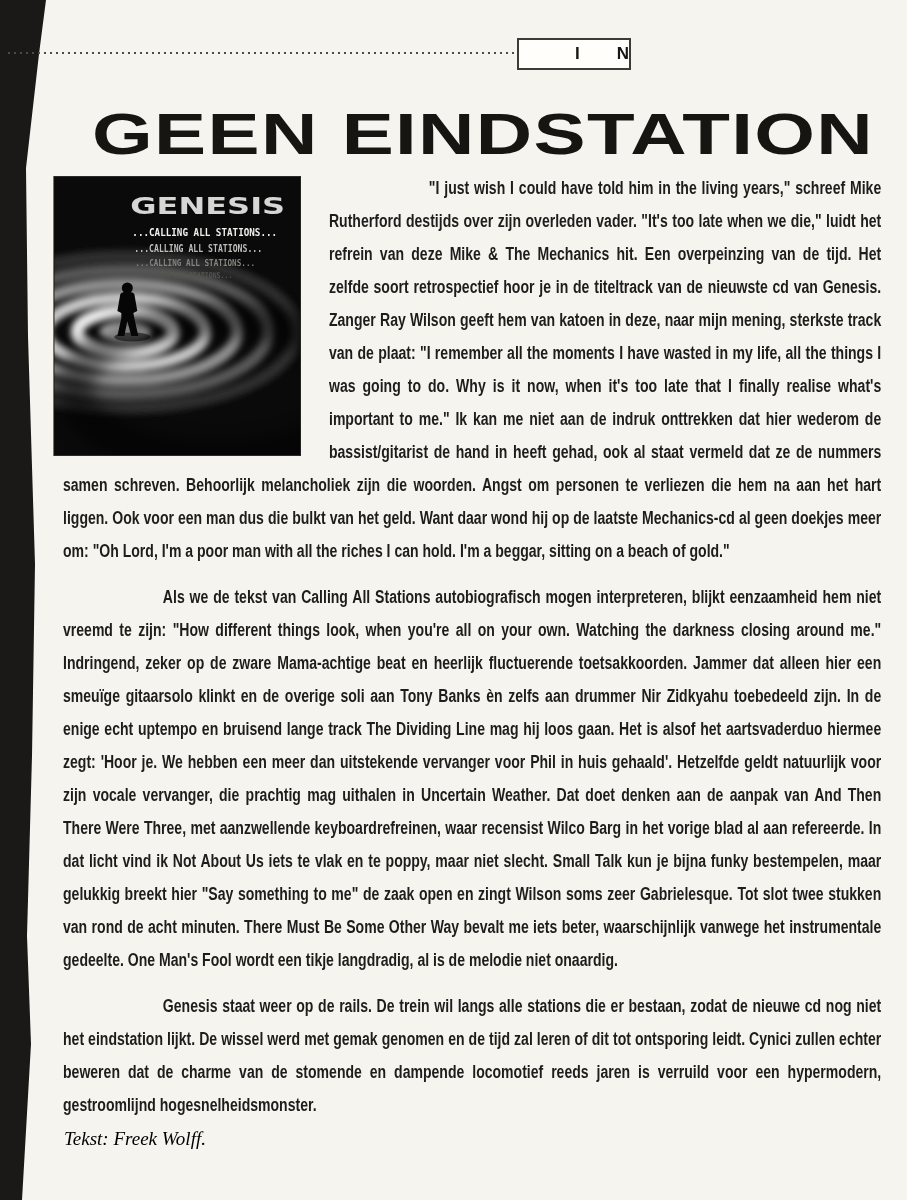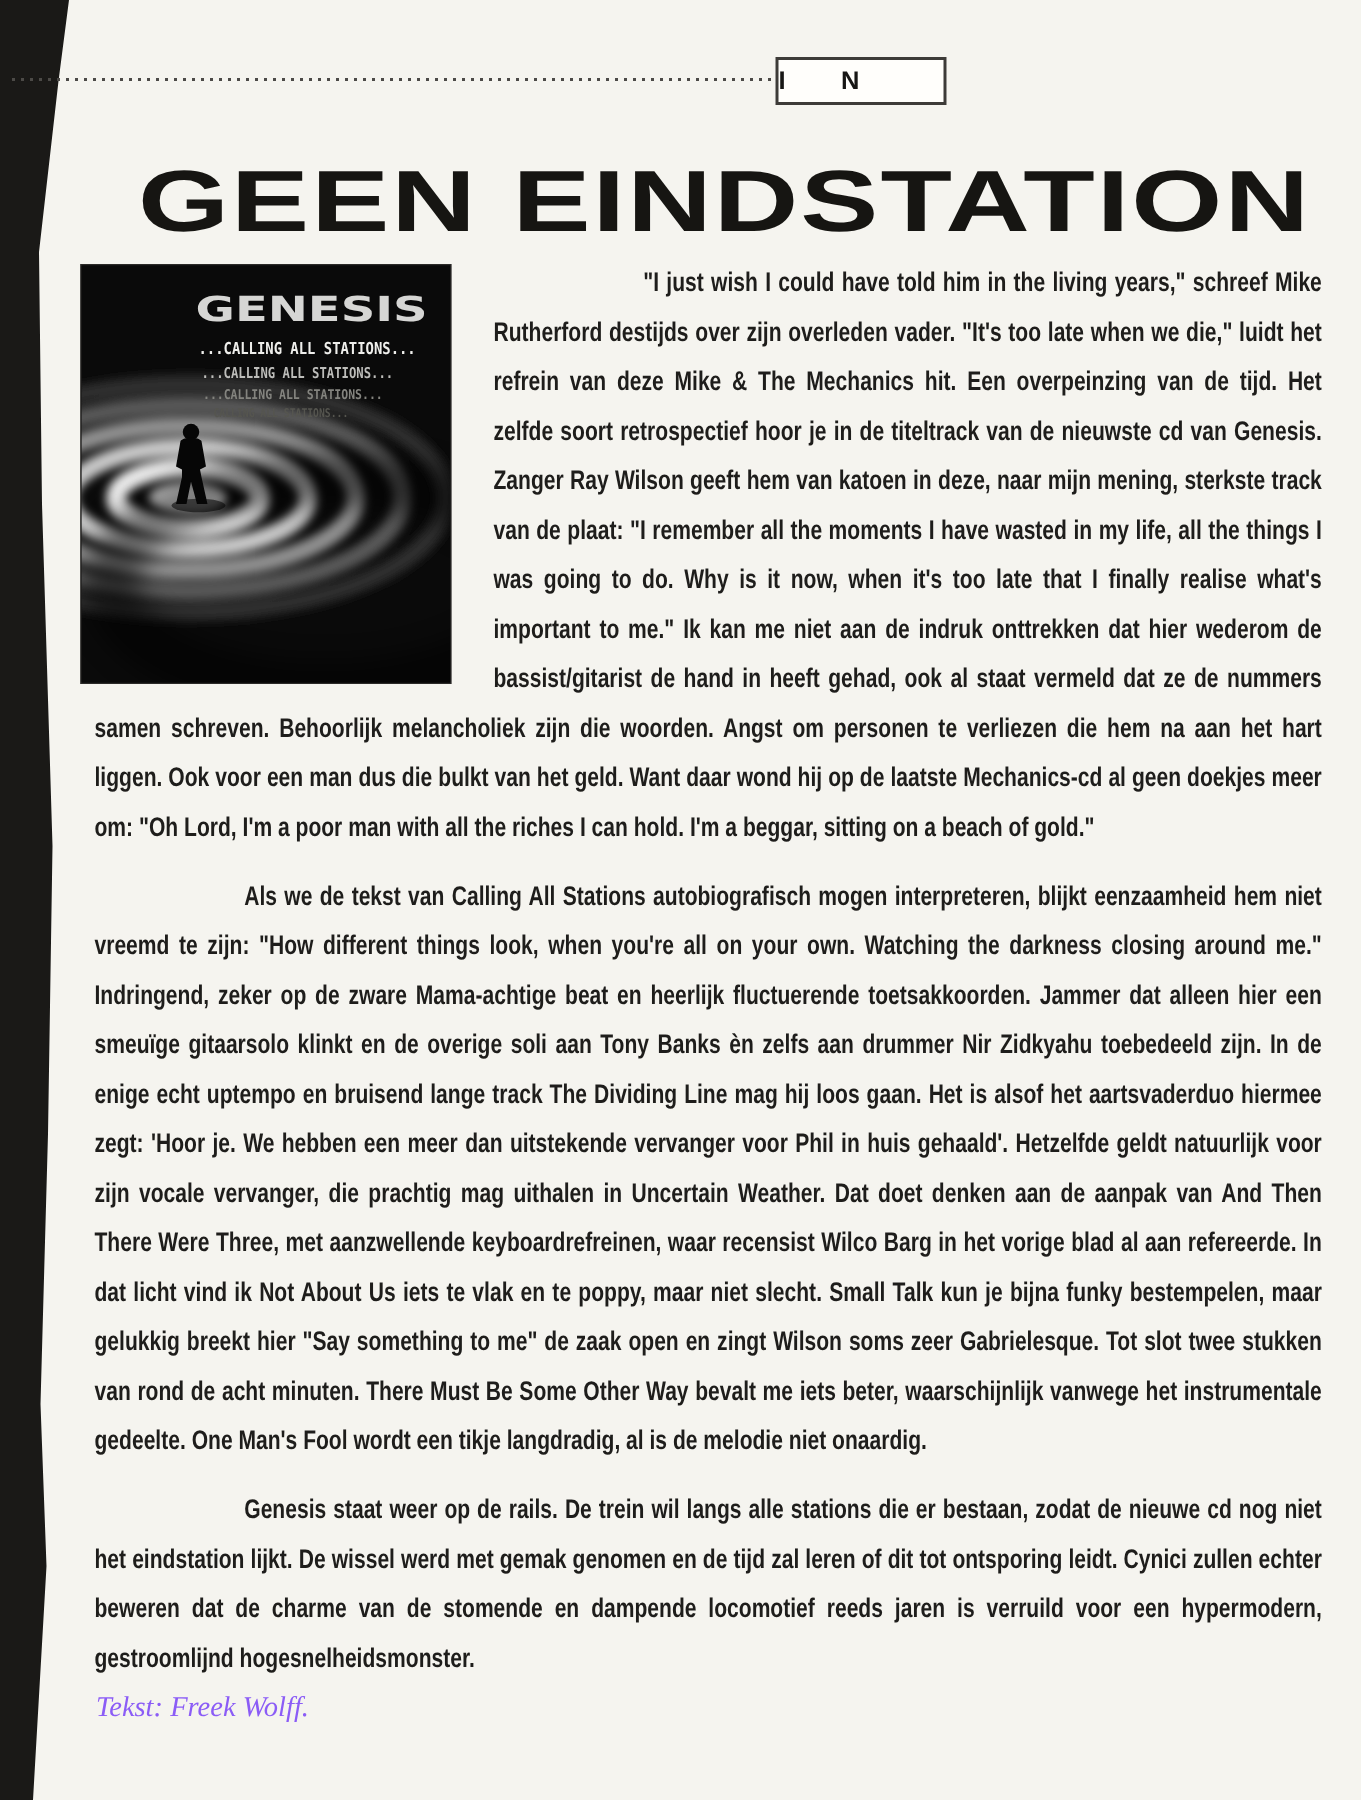--- a/index.html
+++ b/index.html
@@ -18,21 +18,21 @@
   }
 
   
   .dotted-rule{
     position:absolute;left:8px;top:52px;width:506px;height:2px;
     background-image:repeating-linear-gradient(90deg,#4c4a47 0 2px,transparent 2px 6px);
   }
 
   
   .inhoud-box{
-    position:absolute;background:#fffefb;display:flex;align-items:center;justify-content:flex-start;
+    position:absolute;background:#fffefb;display:flex;align-items:center;justify-content:flex-end;
     color:#171614;font-weight:bold;
   }
   .inhoud-box-1{left:517px;top:38px;width:110px;height:28px;border:2px solid #3d3b38;}
   .inhoud-box-2{left:631px;top:34px;width:241px;height:30px;border:4px solid #9b9a94;}
   .inhoud-letters{font-size:17px;font-weight:bold;}
   .inhoud-box-1 .inhoud-letters{letter-spacing:37px;margin-right:-37px;}
   .inhoud-box-2 .inhoud-letters{letter-spacing:44px;margin-right:-44px;}
 
   
   .headline-svg{position:absolute;left:90px;top:96px;}
@@ -51,21 +51,21 @@
   .album{
     float:left;width:315px;height:278px;margin:4px 36px 12px -12px;
     position:relative;background:#000;border:1px solid #2b2a28;
   }
   .album svg{display:block;width:315px;height:278px;}
 
   
   .byline{
     position:absolute;left:64px;top:1128px;
     font-family:"Liberation Serif",serif;font-style:italic;
-    font-size:19px;color:#8b5cf6;text-align:center;
+    font-size:19px;color:#000000;text-align:center;
   }
 </style>
 </head>
 <body>
 
 <div class="page">
 
   <div class="edge"></div>
 
   <div class="dotted-rule"></div>

